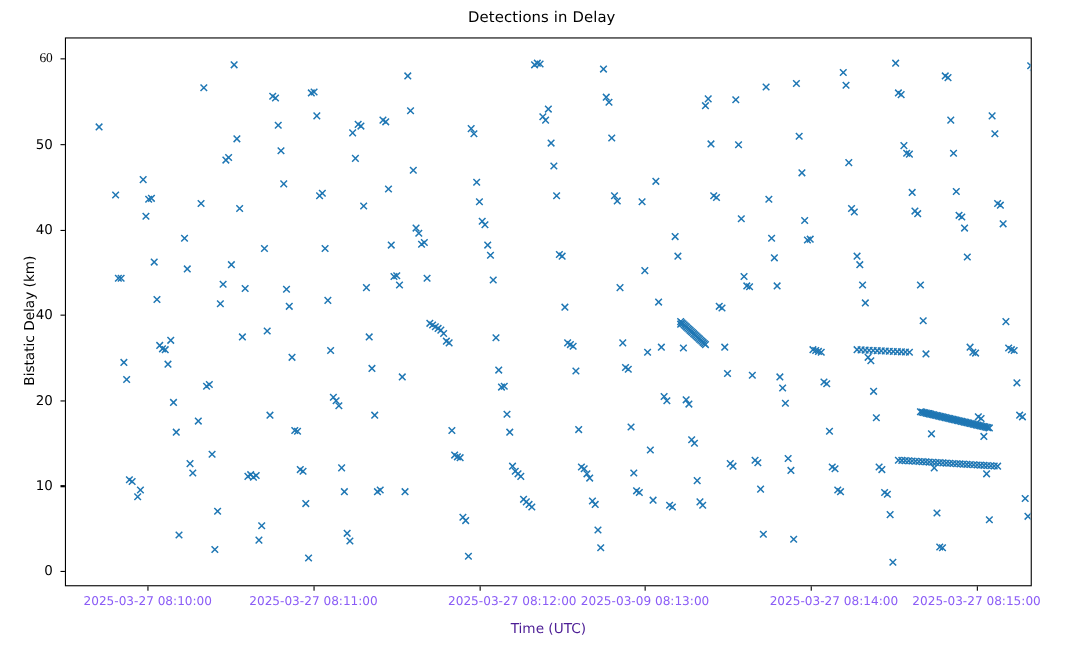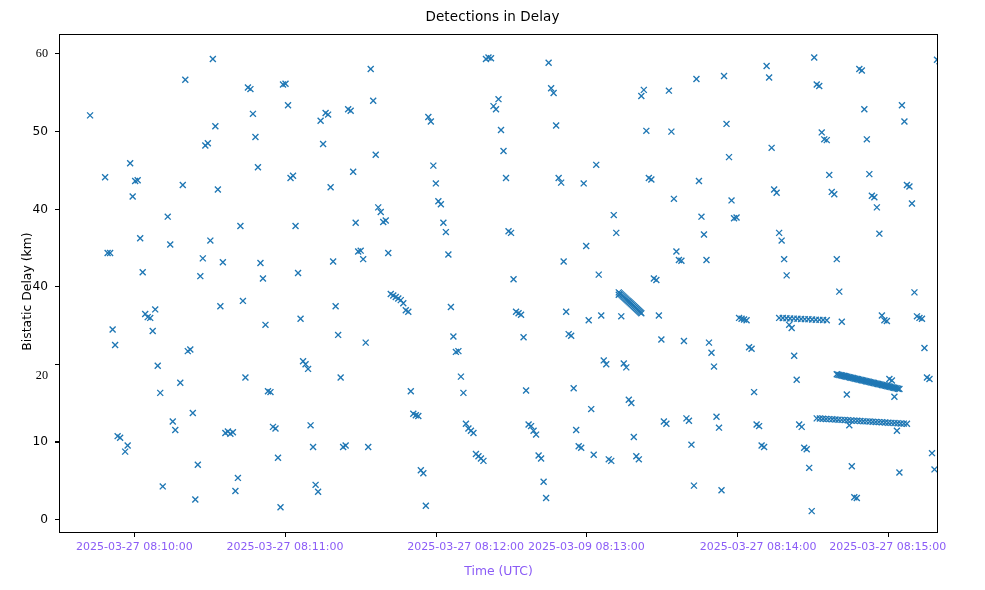--- a/index.html
+++ b/index.html
@@ -87,21 +87,21 @@
     height: 4px;
     background: #000000;
   }
   #xaxis-label {
     position: absolute;
     left: 59px;
     top: 563px;
     width: 879px;
     text-align: center;
     font-size: 12.4px;
-    color: #8b5cf6;
+    color: #4c1d95;
   }
   #yaxis-label {
     position: absolute;
     left: -84px;
     top: 284px;
     width: 220px;
     text-align: center;
     font-size: 12.4px;
     color: #000000;
     transform: rotate(-90deg);
@@ -564,21 +564,21 @@
           <path d="M835.66,351.80L841.66,357.80M835.66,357.80L841.66,351.80"></path>
           <path d="M836.99,352.12L842.99,358.12M836.99,358.12L842.99,352.12"></path>
           <path d="M838.33,352.43L844.33,358.43M838.33,358.43L844.33,352.43"></path>
         </g>
       </svg>
   </div>
 
   <div id="ytick-labels">
       <div class="ytick-label" style="top: 519.031px;">0</div>
       <div class="ytick-label" style="top: 441.426px;">10</div>
-      <div class="ytick-label" style="top: 375px; font-family: Liberation Serif, serif;">20</div>
+      <div class="ytick-label" style="top: 364px;">20</div>
       <div class="ytick-label" style="top: 286.216px;">40</div>
       <div class="ytick-label" style="top: 208.611px;">40</div>
       <div class="ytick-label" style="top: 131.006px;">50</div>
       <div class="ytick-label" style="top: 53.4012px; font-family: Liberation Serif, serif;">60</div>
     </div>
   <div id="ytick-marks">
       <div class="ytick-mark" style="top: 519.031px;"></div>
       <div class="ytick-mark" style="top: 441.426px;"></div>
       <div class="ytick-mark" style="top: 363.821px;"></div>
       <div class="ytick-mark" style="top: 286.216px;"></div>

